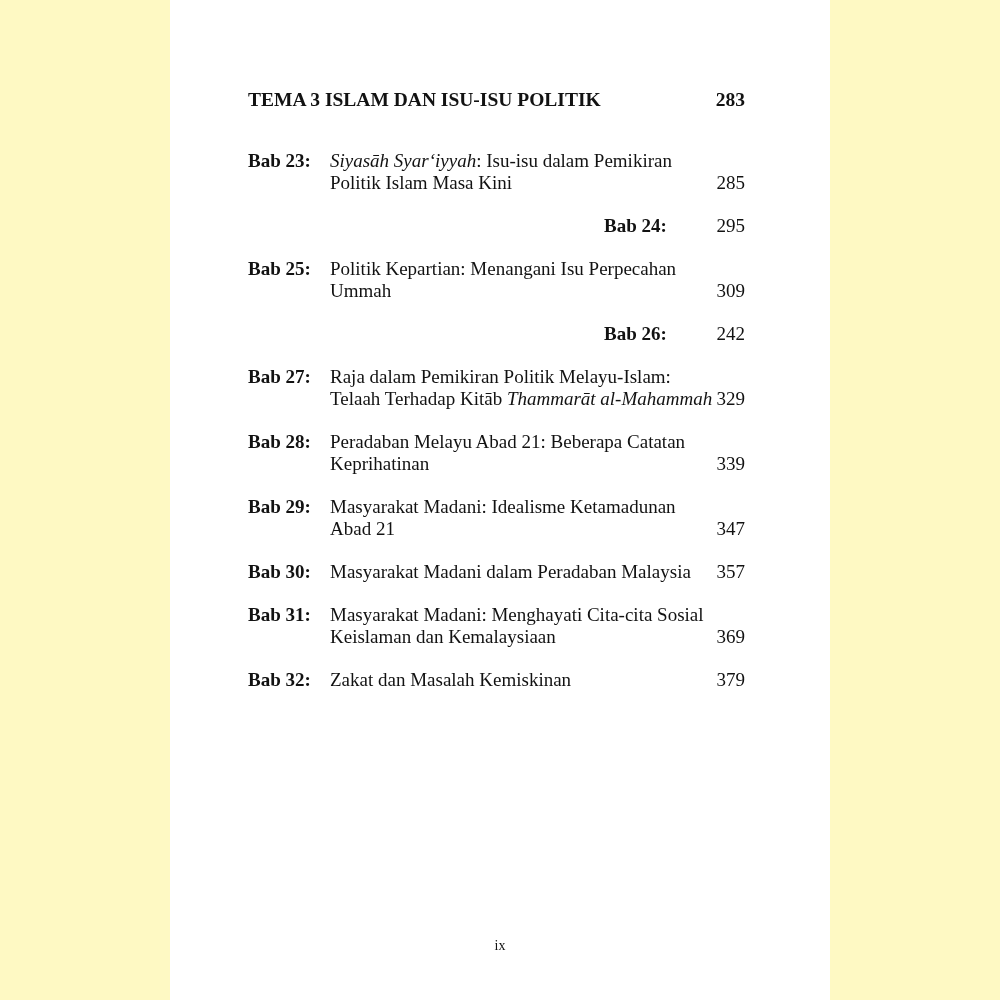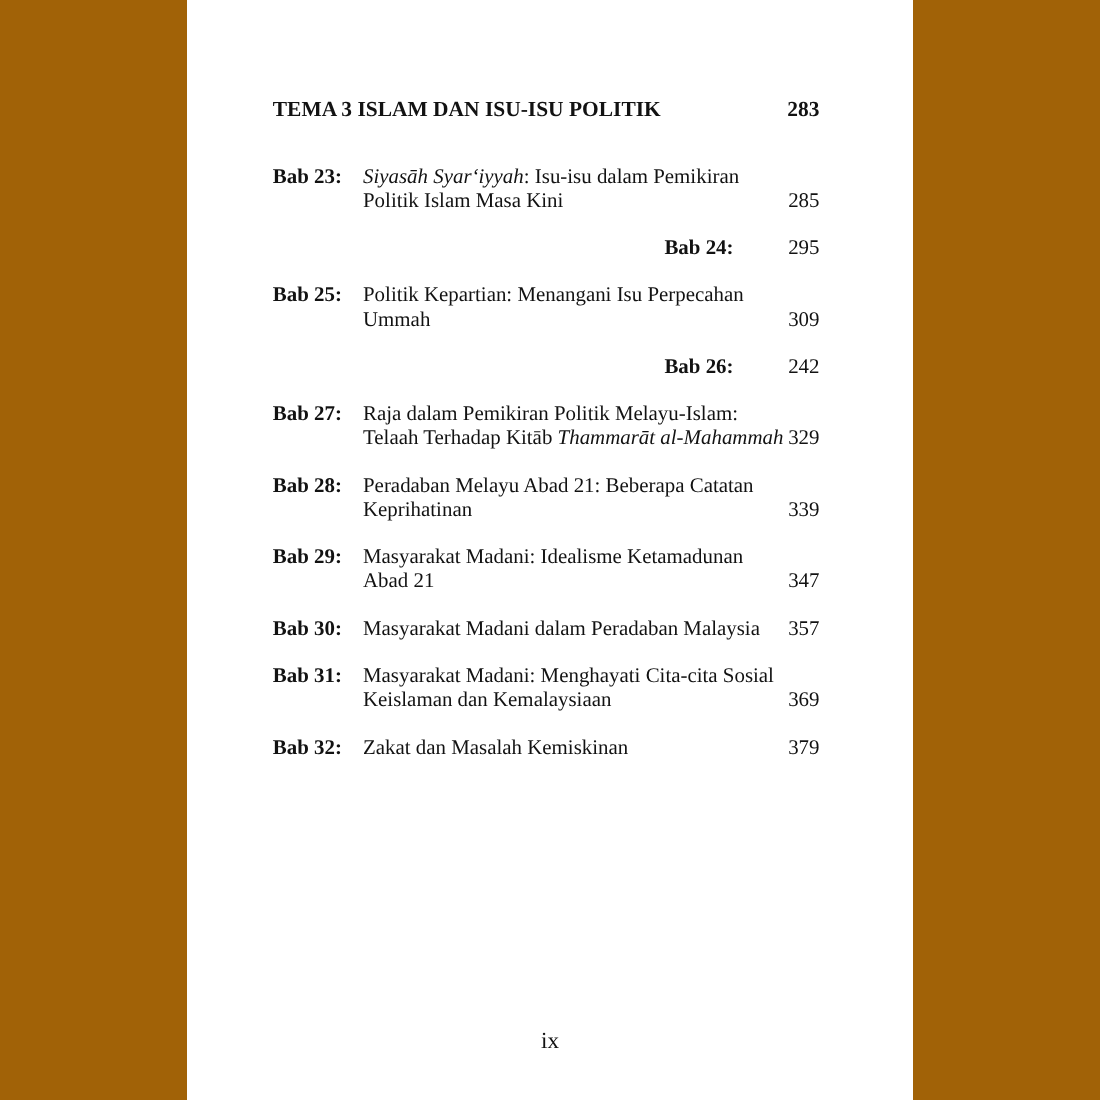--- a/index.html
+++ b/index.html
@@ -8,21 +8,21 @@
     width: 1000px;
     height: 1000px;
     background: #f4f4f5;
     font-family: "Liberation Serif", "DejaVu Serif", serif;
     color: #121212;
   }
   .canvas {
     position: relative;
     width: 1000px;
     height: 1000px;
-    background: #a16207;
+    background: #fef9c3;
     overflow: hidden;
   }
   .book-page {
     position: absolute;
     left: 170px;
     top: 0;
     width: 660px;
     height: 1000px;
     background: #ffffff;
   }
@@ -74,21 +74,21 @@
     align-self: flex-end;
     white-space: nowrap;
     margin-left: 23px;
   }
   .folio {
     position: absolute;
     left: 0;
     top: 936px;
     width: 660px;
     text-align: center;
-    font-size: 21px;
+    font-size: 14px;
     line-height: 20px;
   }
 </style>
 </head>
 <body>
 
 <div class="canvas">
   <div class="book-page">
 
     <div class="content">

